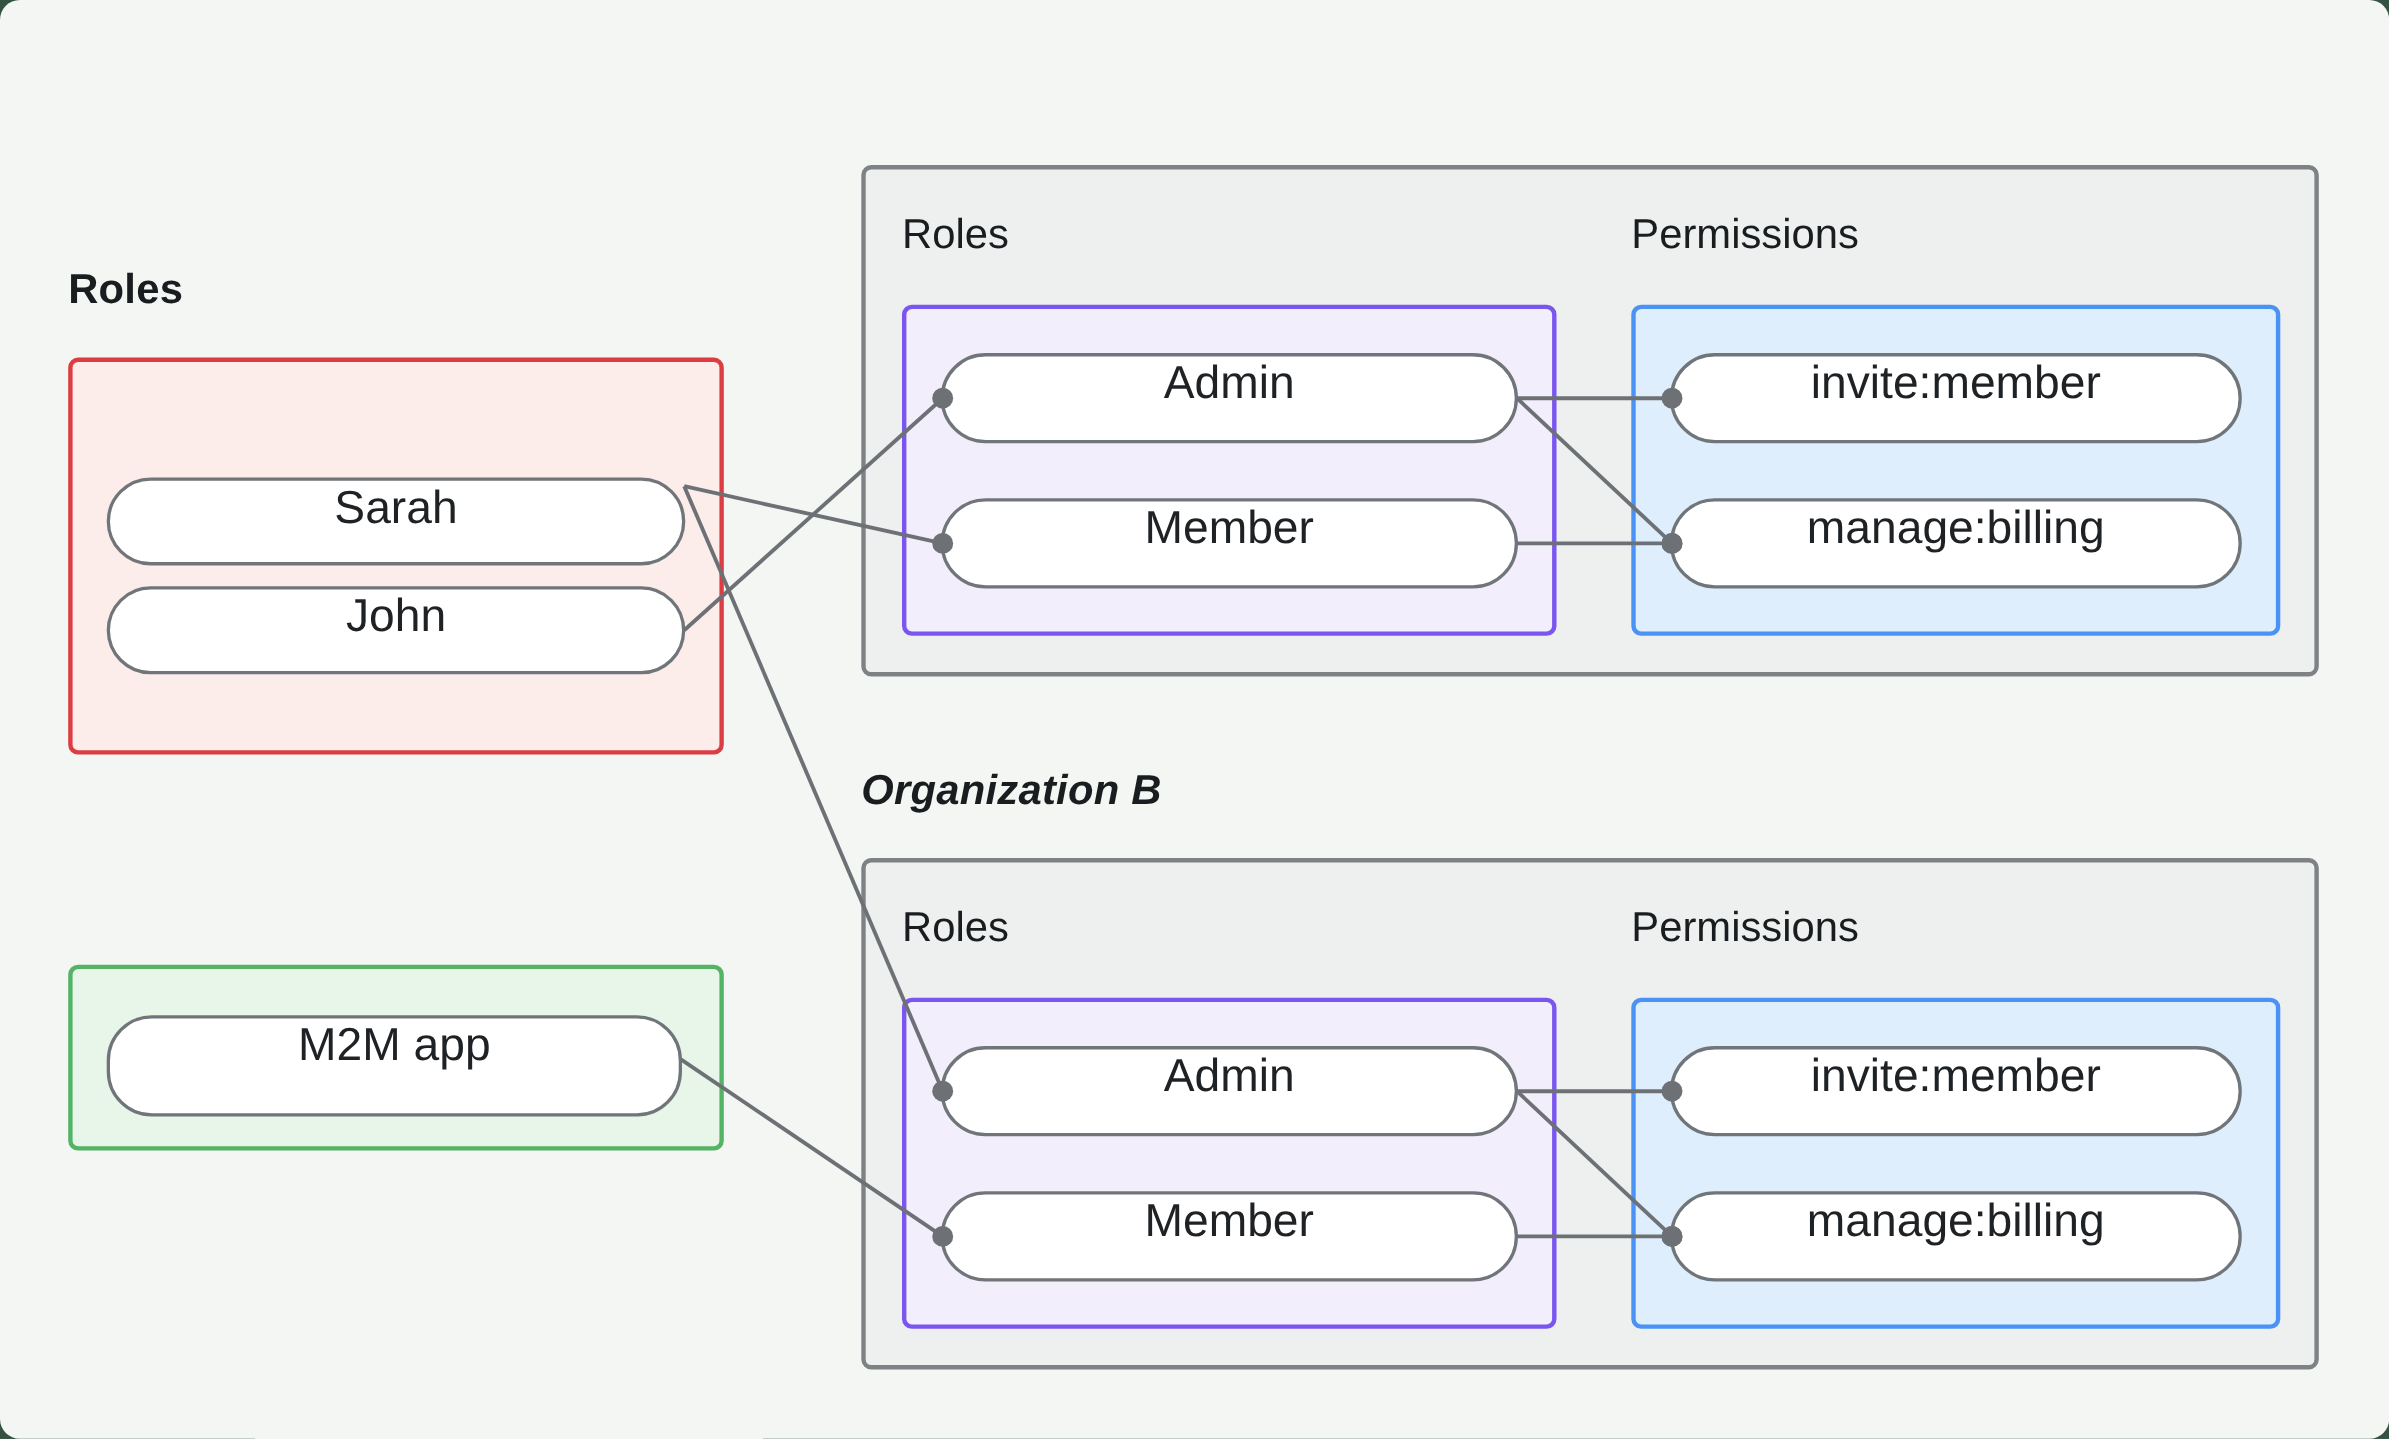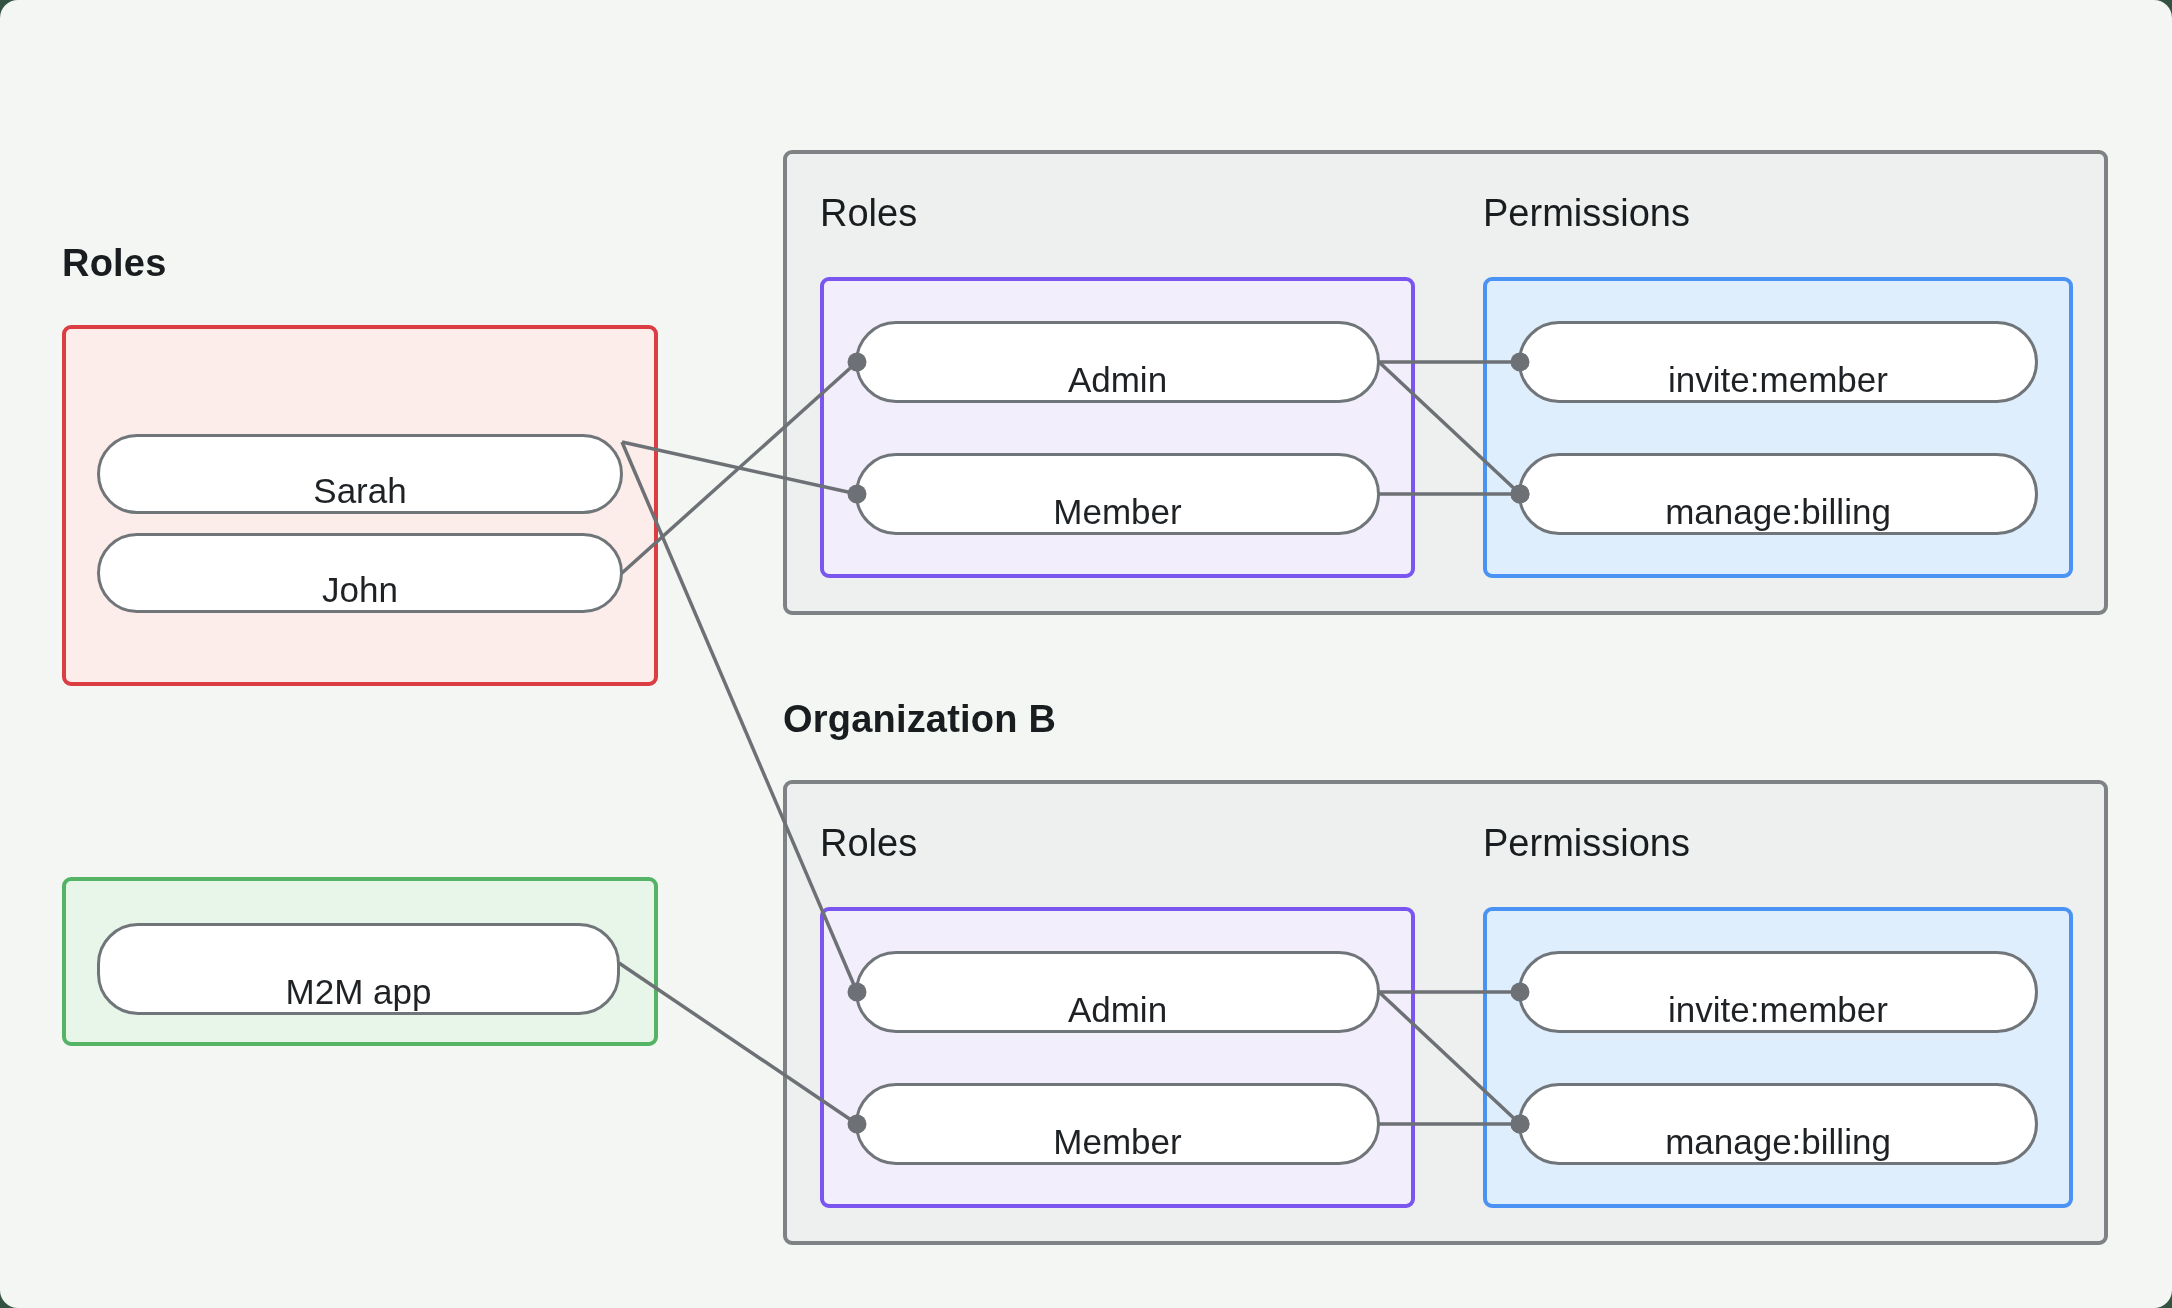--- a/index.html
+++ b/index.html
@@ -21,22 +21,22 @@
   .m2m-box{border:4px solid #55b366;background:#e8f5e9;}
   .org-box{border:4px solid #7e8284;background:#edf0ee;}
   .roles-box{border:4px solid #7a55f0;background:#f3eefb;}
   .perms-box{border:4px solid #4b92f5;background:#dfeefc;}
   .inner-title{
     position:absolute;font-size:38px;font-weight:400;color:#1a1d1f;white-space:nowrap;
   }
   .pill{
     position:absolute;box-sizing:border-box;background:#ffffff;
     border:3px solid #70757a;border-radius:41px;
-    display:flex;align-items:flex-end;justify-content:center;
-    font-size:35px;color:#1f2225;white-space:nowrap;
+    display:flex;align-items:flex-start;justify-content:center;
+    font-size:42px;color:#1f2225;white-space:nowrap;
   }
   #connectors{
     position:absolute;left:0;top:0;width:2172px;height:1308px;
     pointer-events:none;
   }
 </style>
 </head>
 <body>
 
 <div class="canvas">
@@ -67,21 +67,21 @@
     <span>Member</span>
   </div>
   <div class="group-box perms-box" style="left:1483px;top:277px;width:590px;height:301px;"></div>
   <div class="pill" style="left:1518px;top:321px;width:520px;height:82px;">
     <span>invite:member</span>
   </div>
   <div class="pill" style="left:1518px;top:453px;width:520px;height:82px;">
     <span>manage:billing</span>
   </div>
 
-  <div class="section-title" style="left:783px;top:698px;">Organization B</div>
+  <div class="section-title" style="left:783px;top:698px;font-style:italic;">Organization B</div>
   <div class="group-box org-box" style="left:783px;top:780px;width:1325px;height:465px;"></div>
   <div class="inner-title" style="left:820px;top:822px;">Roles</div>
   <div class="inner-title" style="left:1483px;top:822px;">Permissions</div>
   <div class="group-box roles-box" style="left:820px;top:907px;width:595px;height:301px;"></div>
   <div class="pill" style="left:855px;top:951px;width:525px;height:82px;">
     <span>Admin</span>
   </div>
   <div class="pill" style="left:855px;top:1083px;width:525px;height:82px;">
     <span>Member</span>
   </div>

